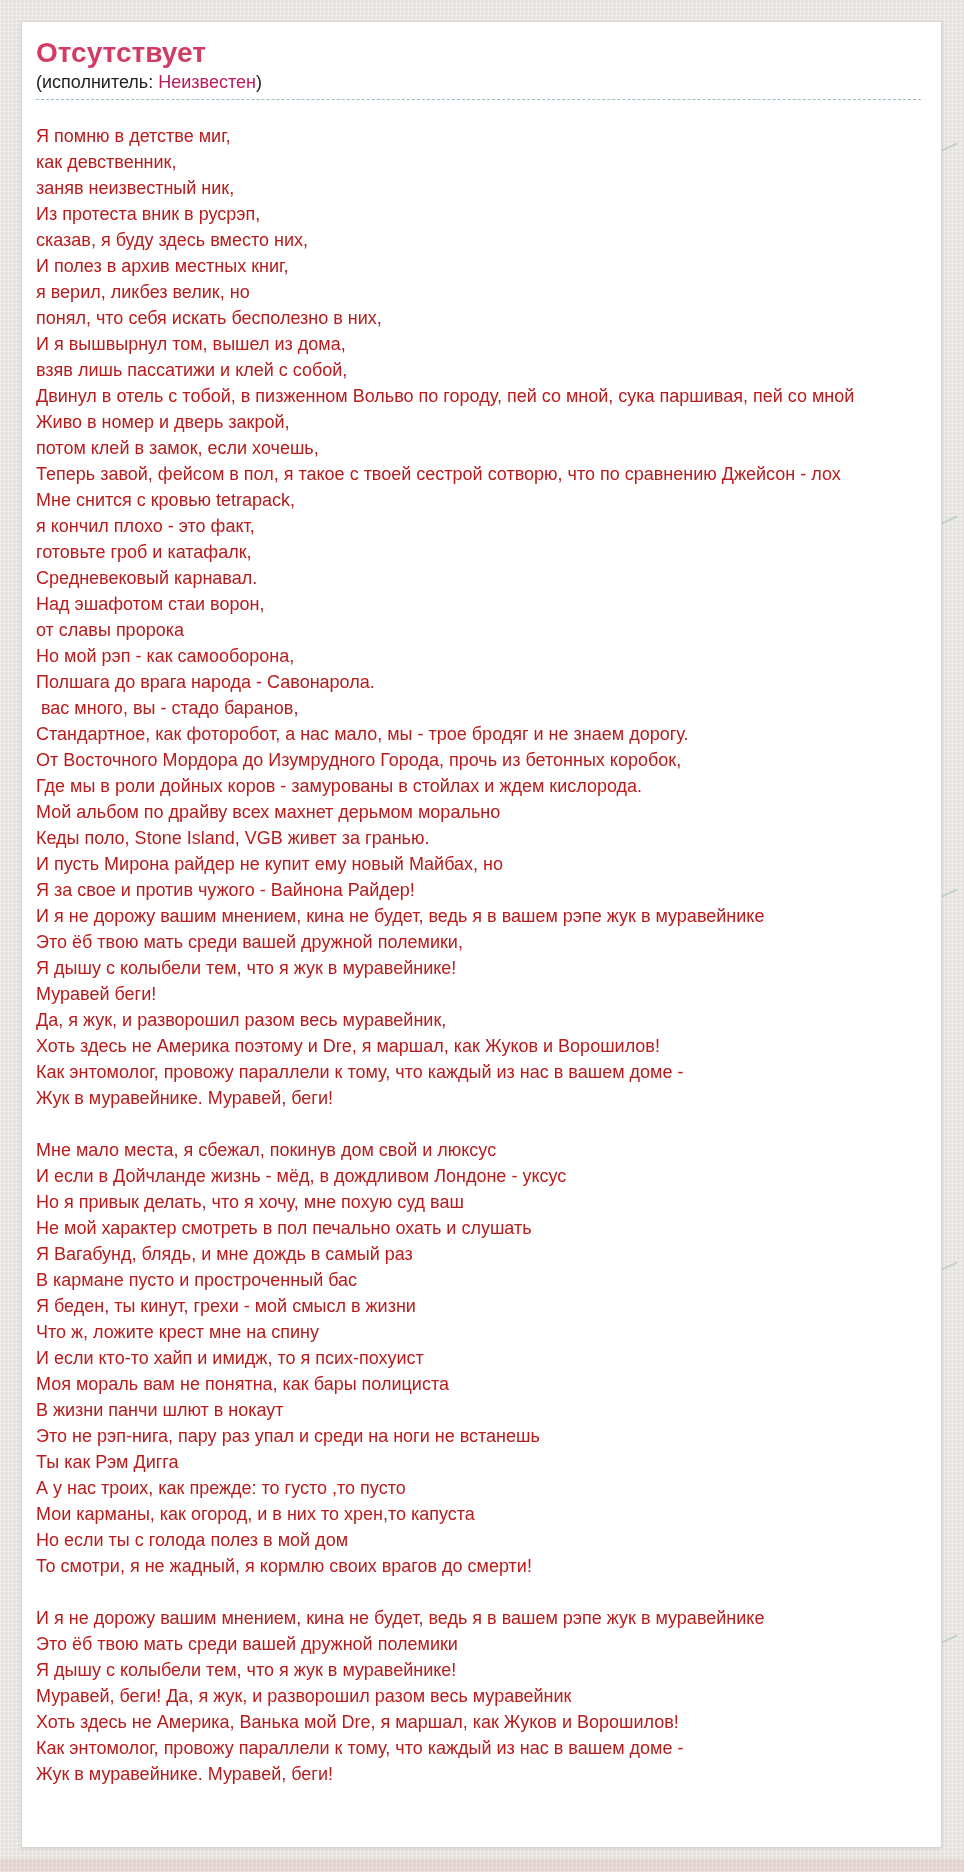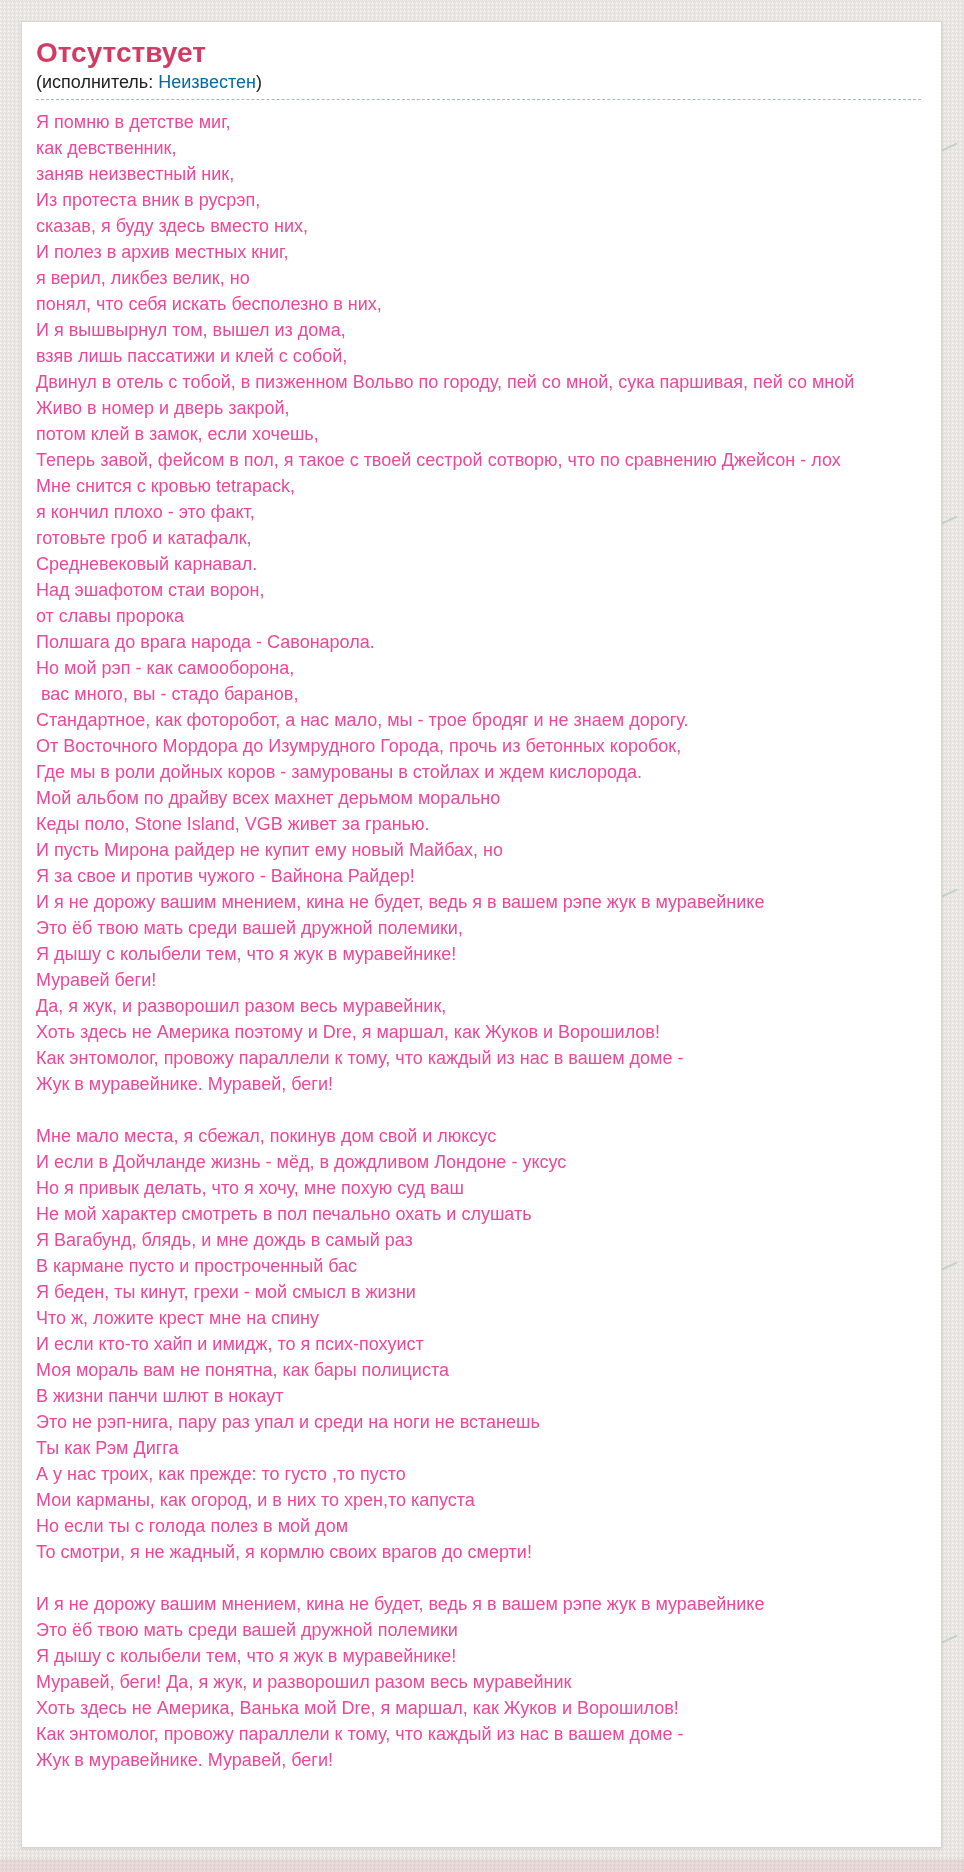--- a/index.html
+++ b/index.html
@@ -21,25 +21,25 @@
     border:1px solid #d8d4cf;
     box-shadow:0 1px 4px rgba(0,0,0,.08);
     overflow:hidden;
   }
   .card-inner { padding:16px 0 0 14px; }
   .song-title {
     font-size:28px; line-height:30px; font-weight:700;
     color:#d23b63;
   }
   .artist-line { margin-top:2px; font-size:18px; line-height:24px; color:#222; }
-  .artist-link { color:#0369a1; text-decoration:none; cursor:pointer; }
+  .artist-link { color:#be185d; text-decoration:none; cursor:pointer; }
   .separator { height:0; border-bottom:1px dashed #9fbac8; margin:5px 20px 0 0; }
   .lyrics {
-    margin-top:9px;
-    font-size:18px; line-height:26px; color:#ec4899;
+    margin-top:23px;
+    font-size:18px; line-height:26px; color:#b91c1c;
     overflow:hidden;
   }
   .lyric-line { white-space:pre; overflow:hidden; min-height:26px; }
   .stitch-mark {
     position:absolute; width:17px; height:2px;
     background:#bccec5; border-radius:1px;
     transform:rotate(-25deg); opacity:.85;
   }
   .bottom-strip {
     position:absolute; left:0; bottom:0; width:964px; height:13px;
@@ -78,22 +78,22 @@
         <div class="lyric-line">Двинул в отель с тобой, в пизженном Вольво по городу, пей со мной, сука паршивая, пей со мной</div>
         <div class="lyric-line">Живо в номер и дверь закрой,</div>
         <div class="lyric-line">потом клей в замок, если хочешь,</div>
         <div class="lyric-line">Теперь завой, фейсом в пол, я такое с твоей сестрой сотворю, что по сравнению Джейсон - лох</div>
         <div class="lyric-line">Мне снится с кровью tetrapack,</div>
         <div class="lyric-line">я кончил плохо - это факт,</div>
         <div class="lyric-line">готовьте гроб и катафалк,</div>
         <div class="lyric-line">Средневековый карнавал.</div>
         <div class="lyric-line">Над эшафотом стаи ворон,</div>
         <div class="lyric-line">от славы пророка</div>
+        <div class="lyric-line">Но мой рэп - как самооборона,</div>
         <div class="lyric-line">Полшага до врага народа - Савонарола.</div>
-        <div class="lyric-line">Но мой рэп - как самооборона,</div>
         <div class="lyric-line"> вас много, вы - стадо баранов,</div>
         <div class="lyric-line">Стандартное, как фоторобот, а нас мало, мы - трое бродяг и не знаем дорогу.</div>
         <div class="lyric-line">От Восточного Мордора до Изумрудного Города, прочь из бетонных коробок,</div>
         <div class="lyric-line">Где мы в роли дойных коров - замурованы в стойлах и ждем кислорода.</div>
         <div class="lyric-line">Мой альбом по драйву всех махнет дерьмом морально</div>
         <div class="lyric-line">Кеды поло, Stone Island, VGB живет за гранью.</div>
         <div class="lyric-line">И пусть Мирона райдер не купит ему новый Майбах, но</div>
         <div class="lyric-line">Я за свое и против чужого - Вайнона Райдер!</div>
         <div class="lyric-line">И я не дорожу вашим мнением, кина не будет, ведь я в вашем рэпе жук в муравейнике</div>
         <div class="lyric-line">Это ёб твою мать среди вашей дружной полемики,</div>

